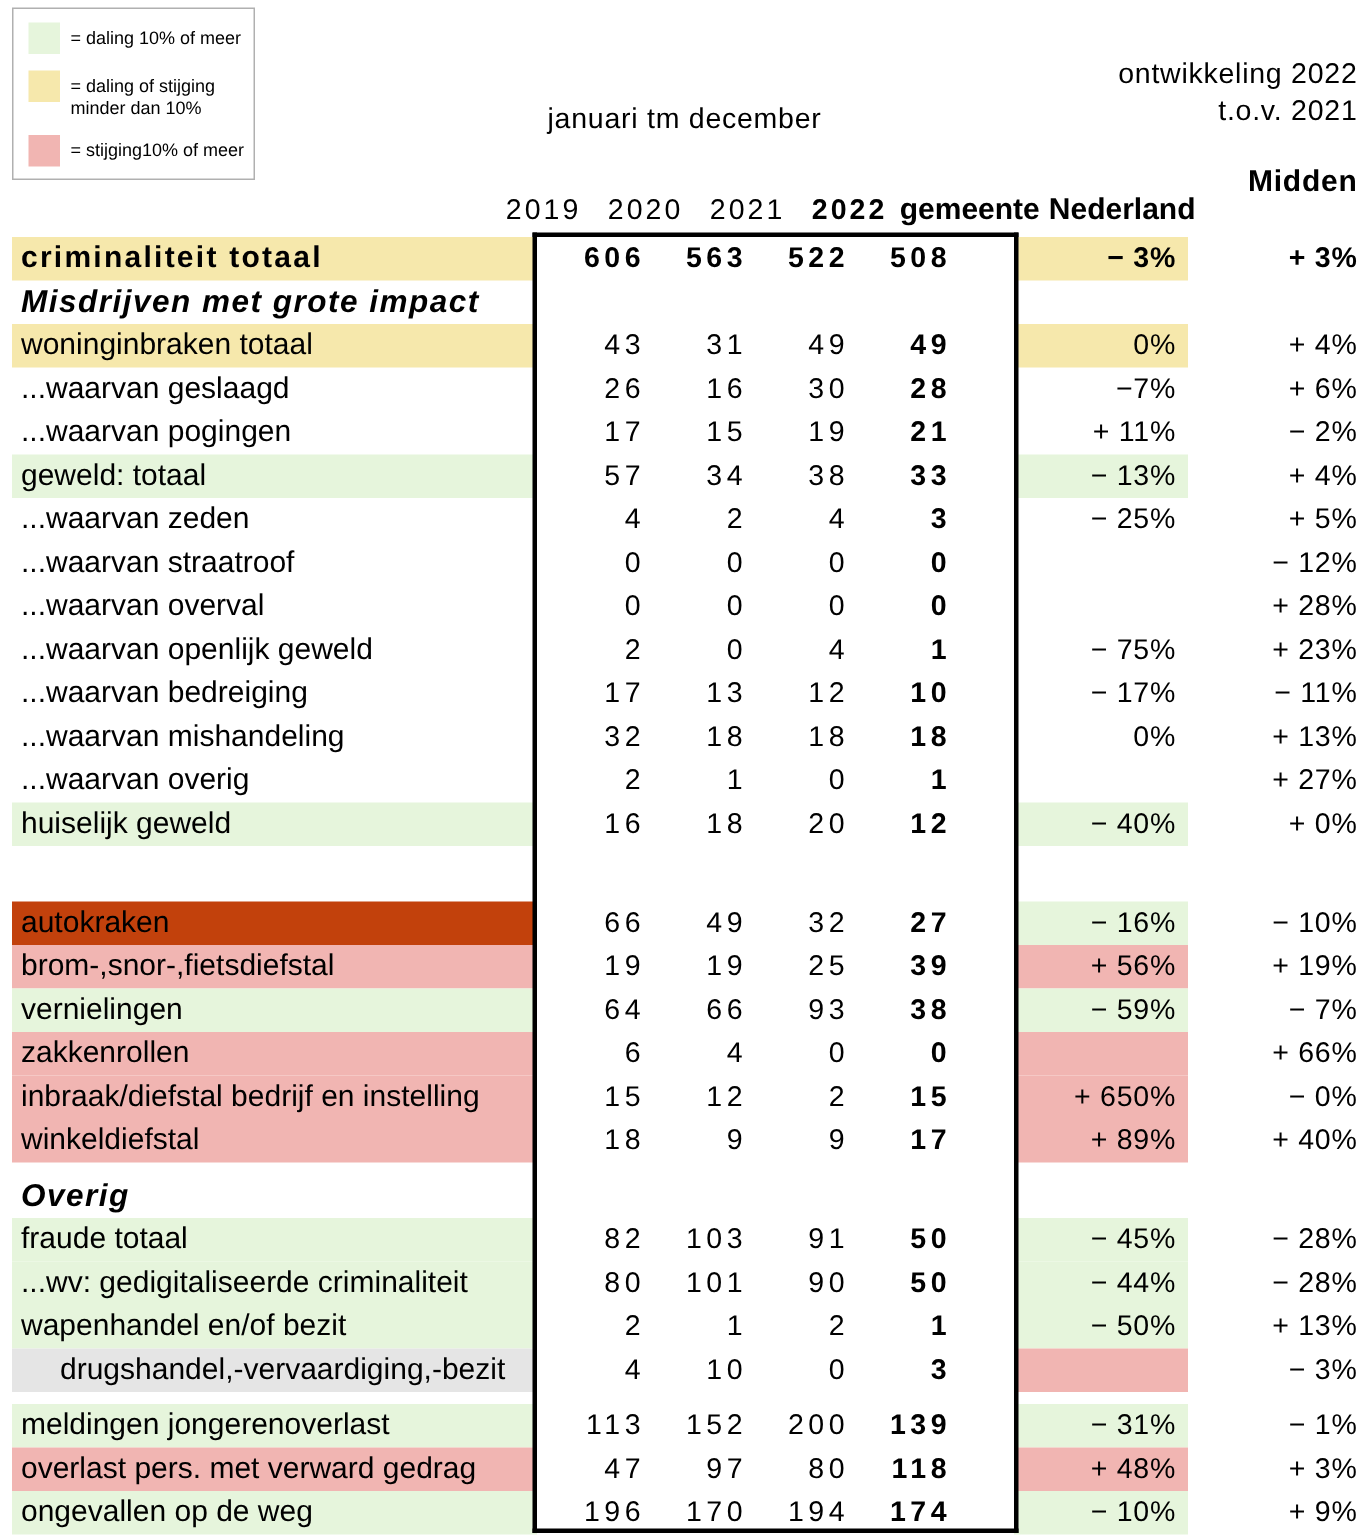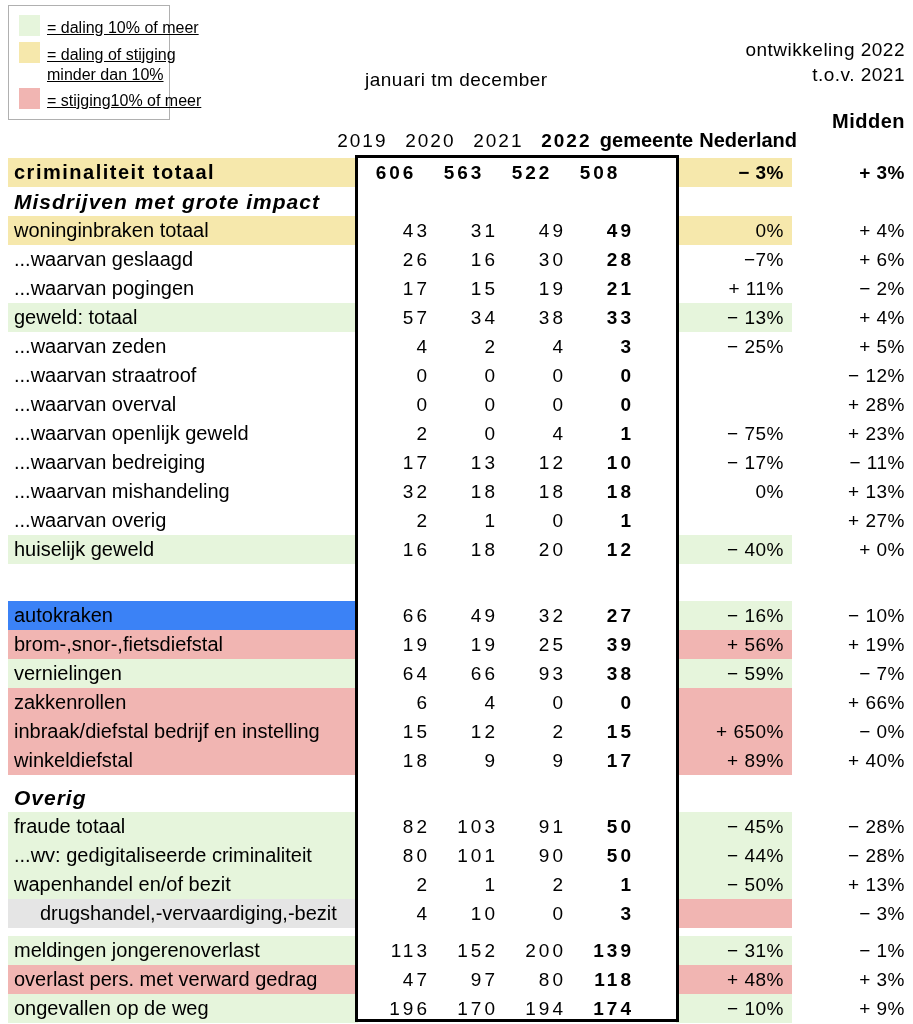--- a/index.html
+++ b/index.html
@@ -5,21 +5,21 @@
   html,body{margin:0;padding:0;background:#fff;}
   .page{position:relative;width:913px;height:1024px;background:#fff;overflow:hidden;
         font-family:"Liberation Sans",sans-serif;color:#000;}
 
   
   .legend{position:absolute;left:8px;top:5px;width:162px;height:115px;background:#fff;
           border:1px solid #b0b0b0;box-sizing:border-box;padding:9px 6px 8px 10px;
           display:flex;flex-direction:column;justify-content:space-between;}
   .legend-item{display:flex;align-items:flex-start;gap:7px;}
   .swatch{width:21px;height:21px;flex:0 0 21px;}
-  .legend-label{font-size:16px;line-height:1.25;padding-top:3px;white-space:nowrap;text-decoration:underline;}
+  .legend-label{font-size:12px;line-height:1.25;padding-top:3px;white-space:nowrap;}
 
   
   .period{position:absolute;left:365px;top:69px;font-size:19px;letter-spacing:0.5px;}
   .dev{position:absolute;right:8px;top:37px;text-align:right;font-size:19px;line-height:25px;letter-spacing:0.5px;}
   .midden-top{position:absolute;right:8px;top:100px;font-size:20px;font-weight:bold;letter-spacing:0.5px;margin-top:10px;}
 
   
   .hdr-row{position:absolute;left:0;top:124px;width:805px;height:28px;display:flex;align-items:flex-end;}
   .hdr-label{width:358px;}
   .hdr-vals{width:318px;display:flex;box-sizing:border-box;padding-left:4px;}
@@ -43,21 +43,21 @@
               display:flex;align-items:center;font-size:20px;white-space:nowrap;overflow:visible;}
   .vals{width:318px;display:flex;box-sizing:border-box;padding-left:4px;align-items:center;}
   .cell-val{width:68px;text-align:right;font-size:19px;letter-spacing:3px;}
   .cell-val.y2022{font-weight:bold;}
   .cell-gem{width:116px;box-sizing:border-box;padding-right:8px;display:flex;align-items:center;
             justify-content:flex-end;font-size:19px;letter-spacing:0.5px;}
   .cell-mid{flex:1;box-sizing:border-box;padding-right:8px;display:flex;align-items:center;
             justify-content:flex-end;font-size:19px;letter-spacing:0.5px;}
 
   .row.total .cell-label{font-weight:bold;letter-spacing:1.5px;}
-  .row.total .cell-val{font-weight:bold;text-align:center;}
+  .row.total .cell-val{font-weight:bold;}
   .row.total .cell-gem,.row.total .cell-mid{font-weight:bold;}
   .row.section .cell-label{font-weight:bold;font-style:italic;letter-spacing:1px;font-size:21px;}
 </style>
 </head>
 <body>
 
 <div class="page">
 
   <div class="legend">
     <div class="legend-item">
@@ -265,21 +265,21 @@
     <div class="vals">
       <span class="cell-val"></span>
       <span class="cell-val"></span>
       <span class="cell-val"></span>
       <span class="cell-val y2022"></span>
     </div>
     <div class="cell-gem"></div>
     <div class="cell-mid"></div>
   </div>
         <div class="row">
-    <div class="cell-label" style="background: #3b82f6;">autokraken</div>
+    <div class="cell-label" style="background: #c2410c;">autokraken</div>
     <div class="vals">
       <span class="cell-val">66</span>
       <span class="cell-val">49</span>
       <span class="cell-val">32</span>
       <span class="cell-val y2022">27</span>
     </div>
     <div class="cell-gem" style="background: rgb(230, 245, 220);">− 16%</div>
     <div class="cell-mid">− 10%</div>
   </div>
         <div class="row">

